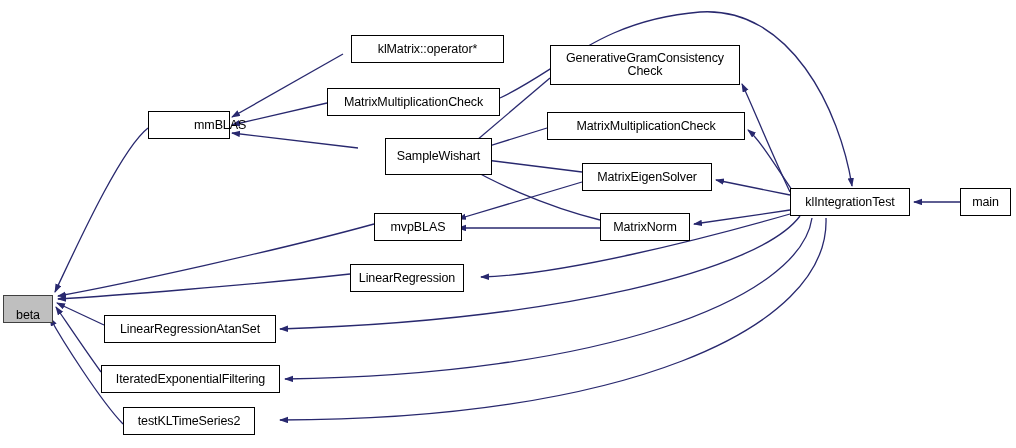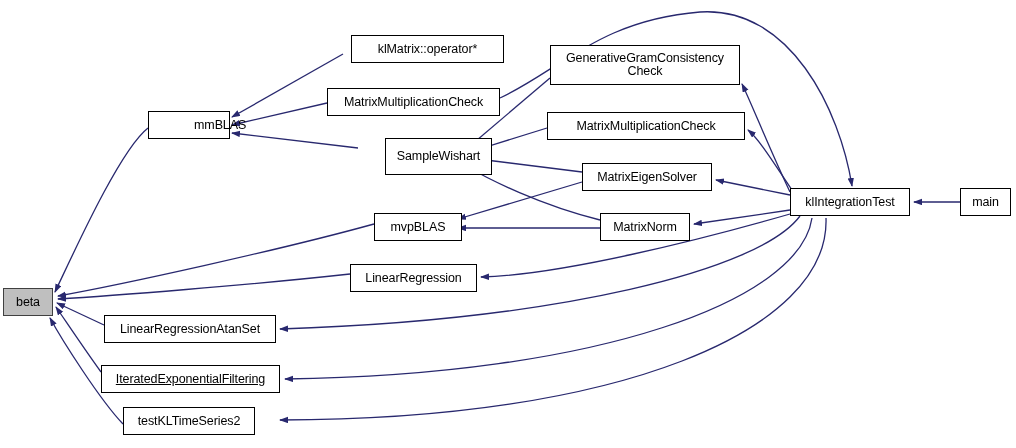--- a/index.html
+++ b/index.html
@@ -84,32 +84,32 @@
         <path d="M960,202 L914,202" fill="none" stroke="#28286e" stroke-width="1.3" marker-end="url(#arrowhead)"></path>
         <path d="M350,274 C250,285 110,296 58,299" fill="none" stroke="#28286e" stroke-width="1.3" marker-end="url(#arrowhead)"></path>
         <path d="M104,325 L57,303" fill="none" stroke="#28286e" stroke-width="1.3" marker-end="url(#arrowhead)"></path>
         <path d="M101,372 C85,350 65,320 56,307" fill="none" stroke="#28286e" stroke-width="1.3" marker-end="url(#arrowhead)"></path>
         <path d="M123,424 C100,400 62,340 50,318" fill="none" stroke="#28286e" stroke-width="1.3" marker-end="url(#arrowhead)"></path>
         <path d="M374,224 C280,250 120,285 58,296" fill="none" stroke="#28286e" stroke-width="1.3" marker-end="url(#arrowhead)"></path>
       </g>
   </svg>
 
   <div id="nodes-group">
-      <div class="node current" style="left: 3px; top: 288px; width: 50px; height: 28px;"><span class="node-label">beta</span></div>
+      <div class="node current" style="left: 3px; top: 295px; width: 50px; height: 28px; align-items: flex-end;"><span class="node-label">beta</span></div>
       <div class="node" style="left: 148px; top: 111px; width: 82px; height: 28px; padding-left: 41px;"><span class="node-label">mmBLAS</span></div>
       <div class="node" style="left: 343px; top: 35px; width: 153px; height: 28px; margin-left: 8px;"><span class="node-label">klMatrix::operator*</span></div>
       <div class="node" style="left: 327px; top: 88px; width: 173px; height: 28px;"><span class="node-label">MatrixMultiplicationCheck</span></div>
       <div class="node" style="left: 358px; top: 138px; width: 107px; height: 37px; margin-left: 27px;"><span class="node-label">SampleWishart</span></div>
       <div class="node" style="left: 550px; top: 45px; width: 190px; height: 40px;"><span class="node-label">GenerativeGramConsistency
 Check</span></div>
       <div class="node" style="left: 547px; top: 112px; width: 198px; height: 28px;"><span class="node-label">MatrixMultiplicationCheck</span></div>
       <div class="node" style="left: 582px; top: 163px; width: 130px; height: 28px;"><span class="node-label">MatrixEigenSolver</span></div>
       <div class="node" style="left: 374px; top: 213px; width: 88px; height: 28px;"><span class="node-label">mvpBLAS</span></div>
       <div class="node" style="left: 600px; top: 213px; width: 90px; height: 28px;"><span class="node-label">MatrixNorm</span></div>
-      <div class="node" style="left: 350px; top: 264px; width: 127px; height: 28px;"><span class="node-label">LinearRegression</span></div>
+      <div class="node" style="left: 350px; top: 264px; width: 114px; height: 28px;"><span class="node-label">LinearRegression</span></div>
       <div class="node" style="left: 104px; top: 315px; width: 172px; height: 28px;"><span class="node-label">LinearRegressionAtanSet</span></div>
-      <div class="node" style="left: 101px; top: 365px; width: 179px; height: 28px; text-decoration: underline;"><span class="node-label">IteratedExponentialFiltering</span></div>
+      <div class="node" style="left: 101px; top: 365px; width: 179px; height: 28px;"><span class="node-label">IteratedExponentialFiltering</span></div>
       <div class="node" style="left: 123px; top: 407px; width: 132px; height: 28px;"><span class="node-label">testKLTimeSeries2</span></div>
       <div class="node" style="left: 790px; top: 188px; width: 120px; height: 28px;"><span class="node-label">klIntegrationTest</span></div>
       <div class="node" style="left: 960px; top: 188px; width: 51px; height: 28px;"><span class="node-label">main</span></div>
     </div>
 
 </div>
 
 </body></html>

